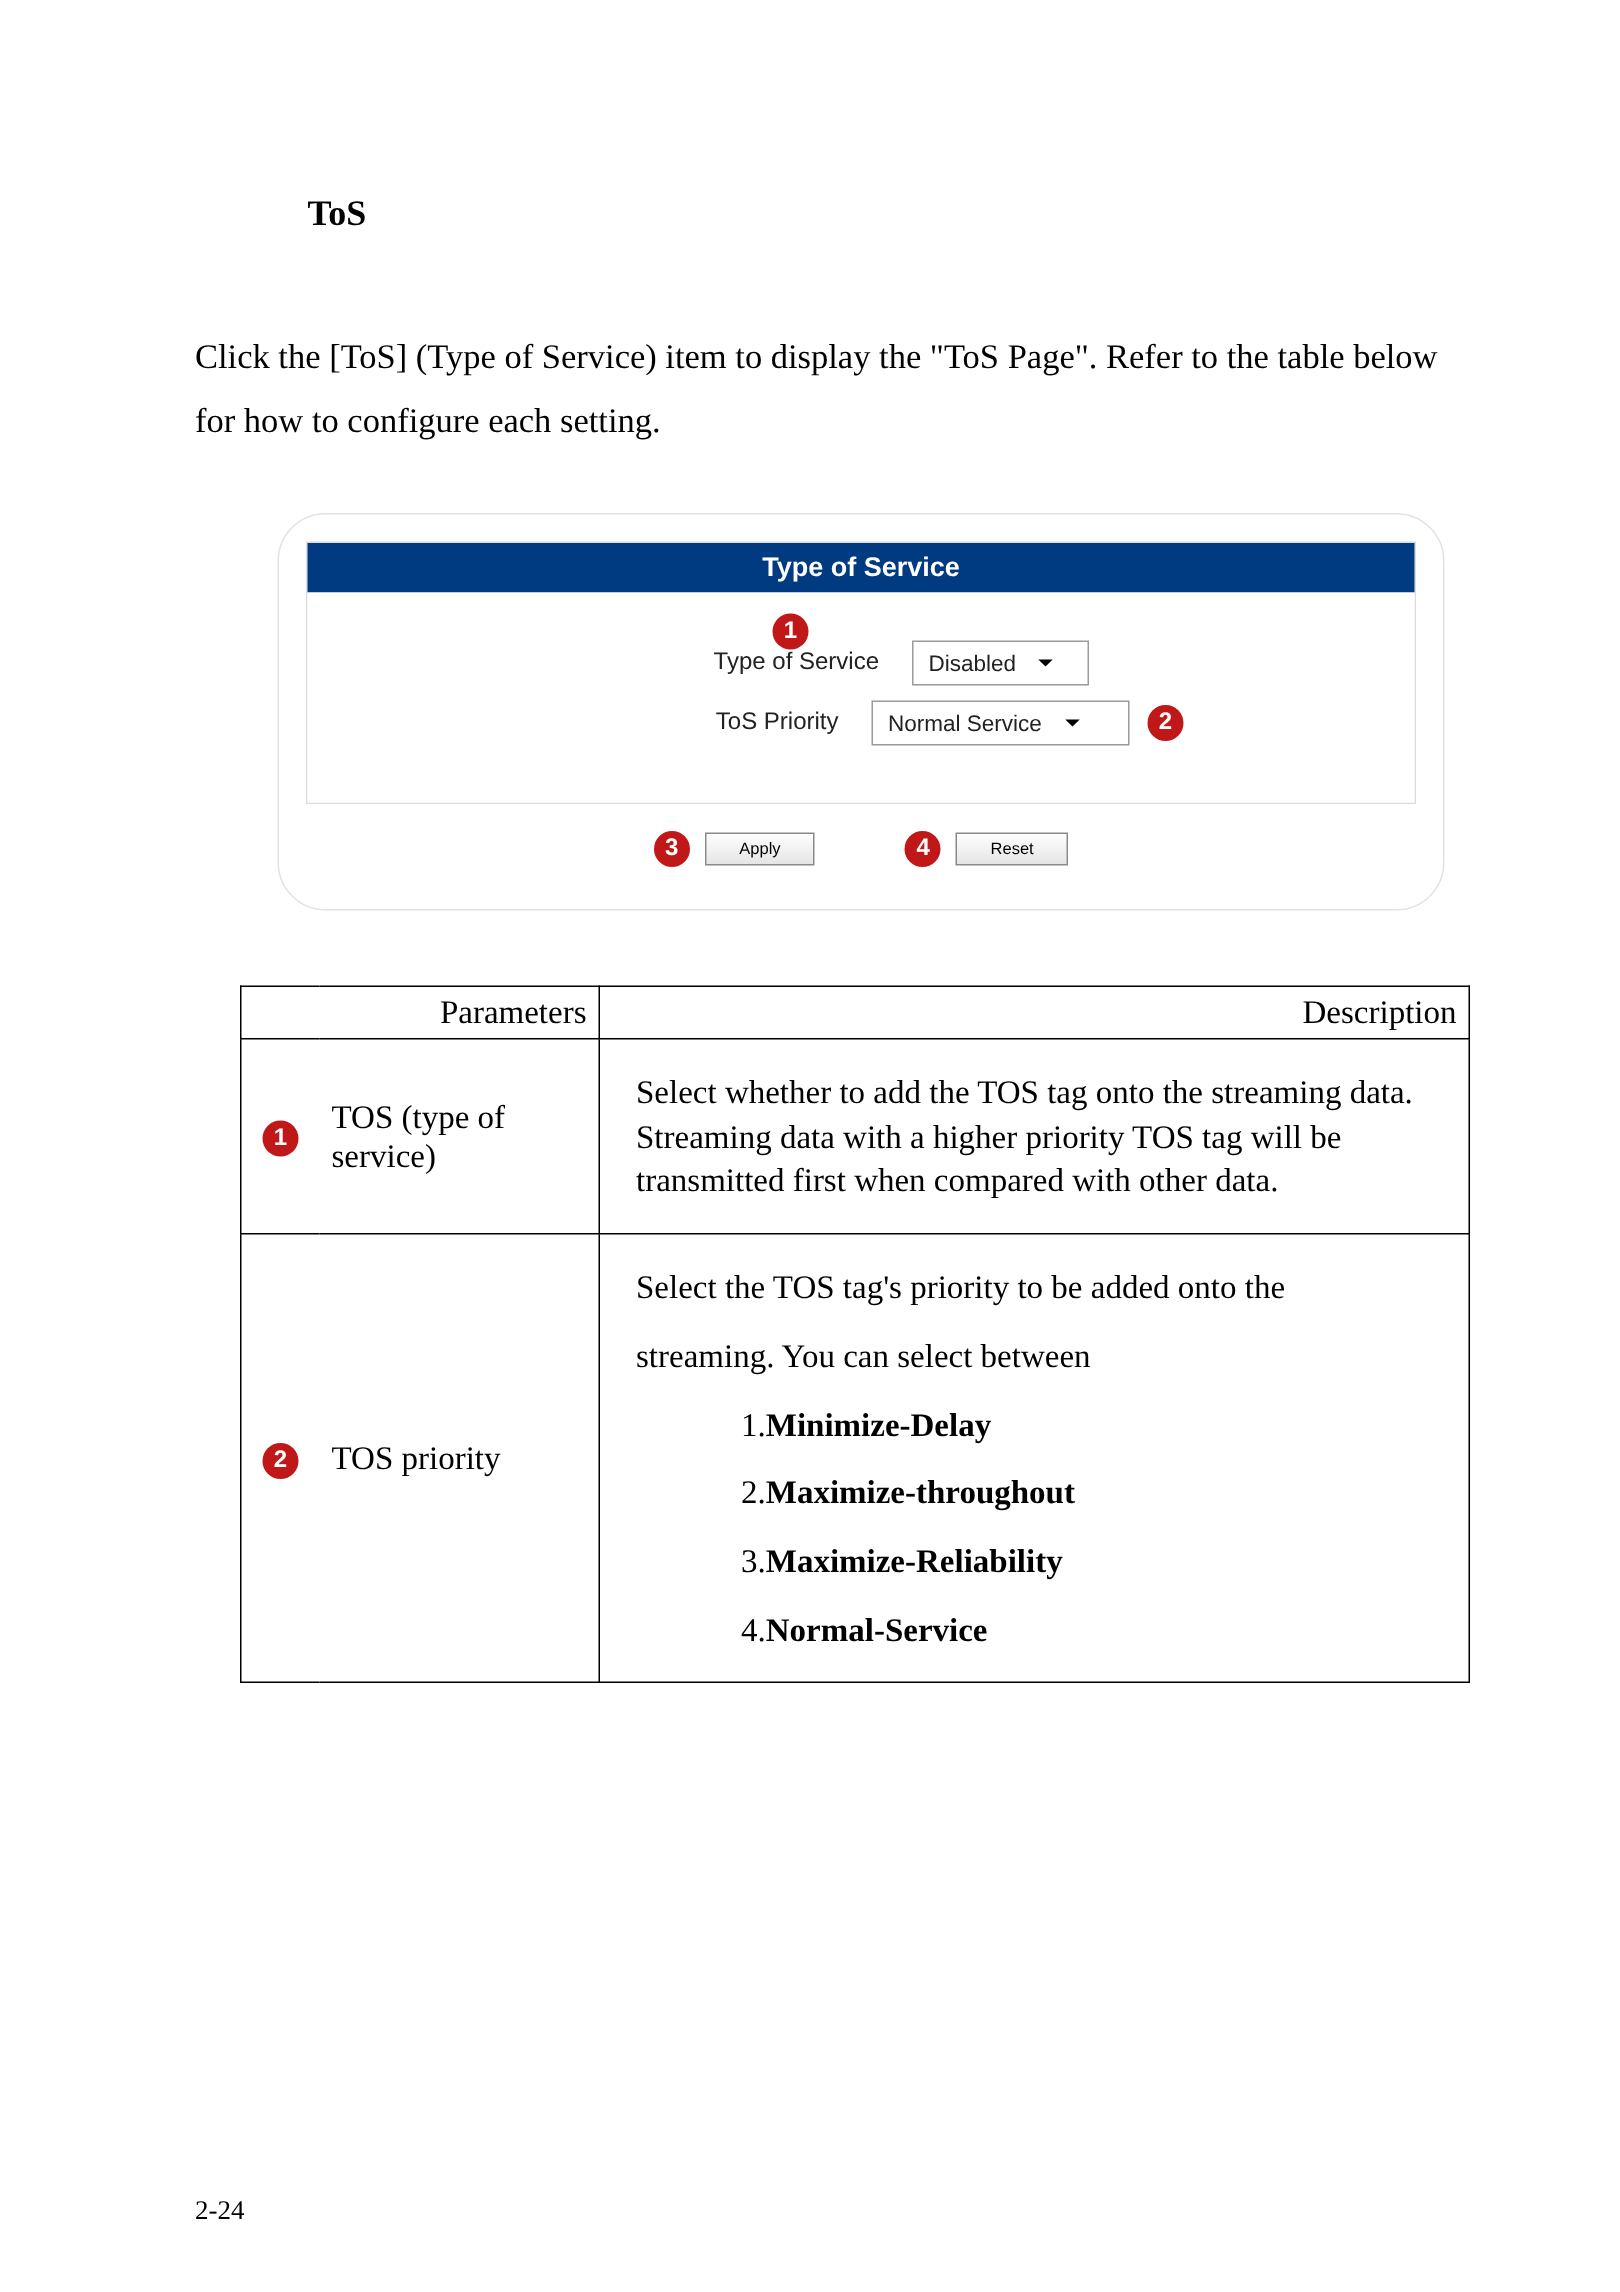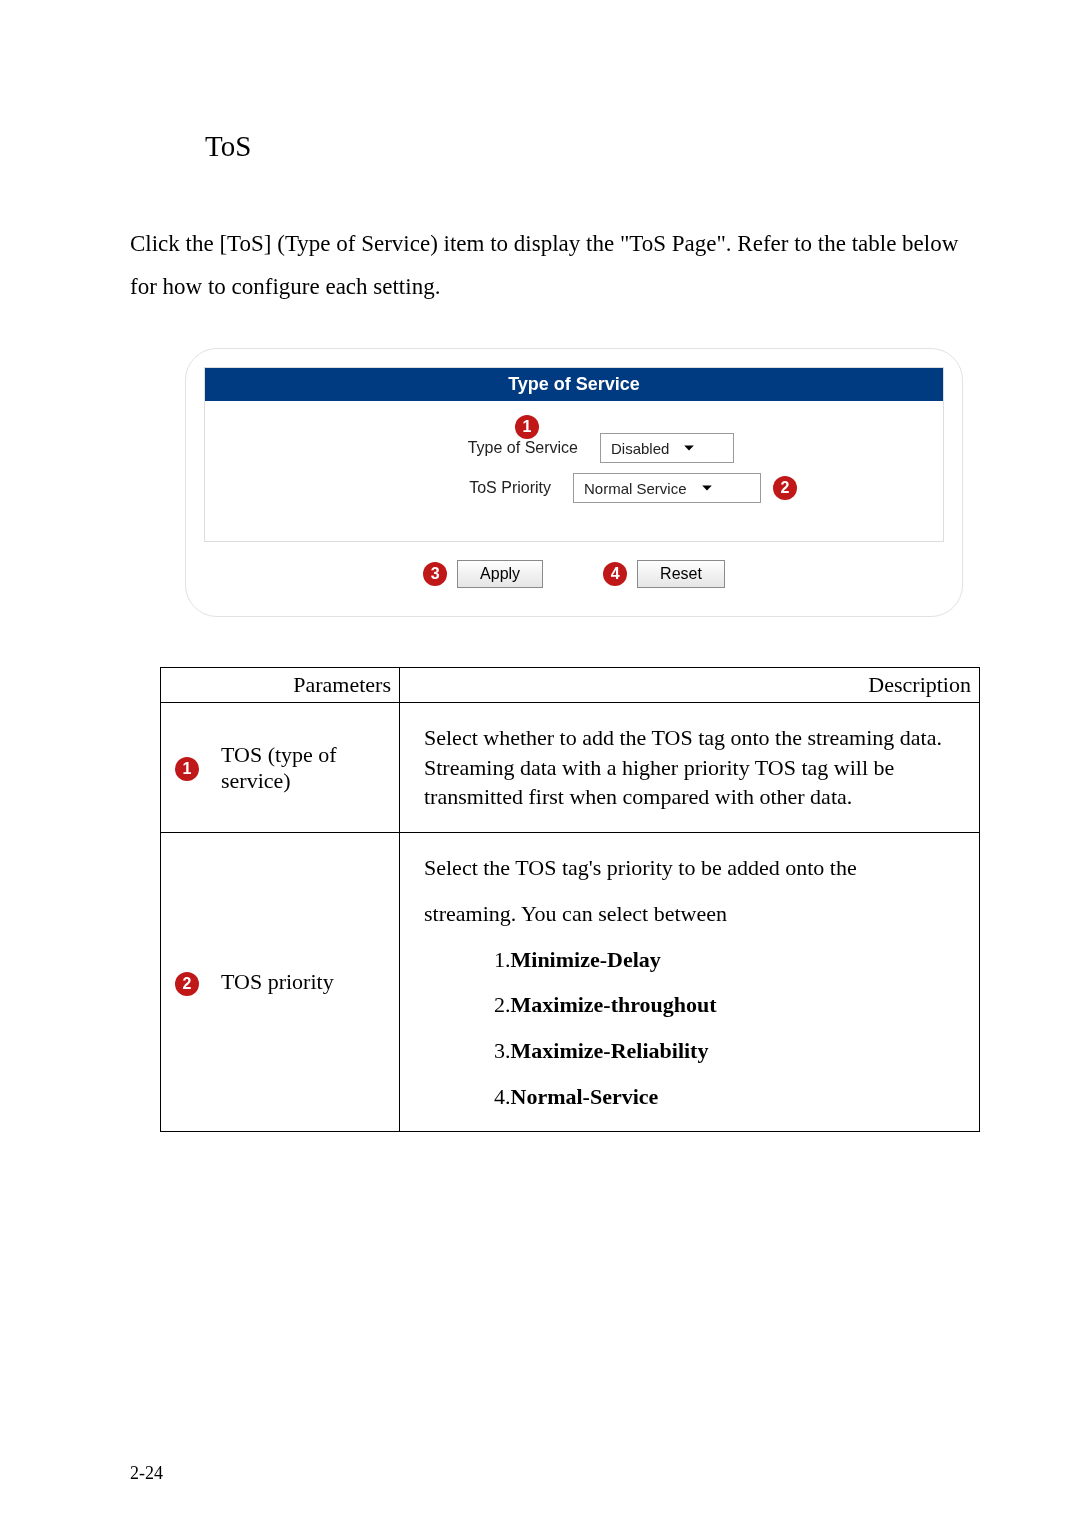--- a/index.html
+++ b/index.html
@@ -1,34 +1,34 @@
 <!DOCTYPE html>
 <html><head>
 <meta charset="utf-8">
 <style>
   html,body{margin:0;padding:0;background:#fff;font-family:"Times New Roman",Times,serif;color:#000}
   .page{width:1080px;height:1528px;box-sizing:border-box;padding:90px 90px 0 130px;position:relative}
-  .h-tos{font-weight:normal;font-size:29px;margin:40px 0 60px 75px}
+  .h-tos{font-weight:bold;font-size:24px;margin:40px 0 60px 75px}
   .intro{font-size:23px;line-height:1.85}
   .panel-wrap{margin:40px 0 50px 55px;width:740px;border:1px solid #e2e2e2;border-radius:32px;padding:18px 18px 28px 18px}
   .panel-inner{border:1px solid #dcdcdc}
   .panel-title{background:#003a80;color:#fff;text-align:center;font-family:Arial,Helvetica,sans-serif;font-size:18px;font-weight:bold;padding:6px 0}
   .panel-body{background:#fff;padding:22px 0 28px 0;font-family:Arial,Helvetica,sans-serif;font-size:16px;color:#222}
   .form-row{display:flex;align-items:center;justify-content:center;margin:10px 0;position:relative}
   .lbl{width:200px;text-align:right;padding-right:22px}
-  .sel{border:1px solid #9a9a9a;background:#fff;height:28px;display:flex;align-items:center;padding:0 26px 0 10px;font-family:Arial,Helvetica,sans-serif;font-size:15px;position:relative}
+  .sel{border:1px solid #9a9a9a;background:#fff;height:28px;display:flex;align-items:center;padding:0 10px 0 10px;font-family:Arial,Helvetica,sans-serif;font-size:15px;position:relative}
   .sel .caret{margin-left:14px}
   .sel.small{width:96px}
   .sel.big{width:150px}
   .badge{display:inline-flex;align-items:center;justify-content:center;width:24px;height:24px;border-radius:50%;background:#c01818;color:#fff;font-family:Arial,Helvetica,sans-serif;font-weight:bold;font-size:16px}
   .badge.inline{vertical-align:middle}
   .badge-1{position:absolute;top:-18px;left:310px}
   .badge-2{margin-left:12px}
   .btn-row{display:flex;align-items:center;justify-content:center;gap:60px;margin-top:18px}
-  .btn{border:1px solid #8a8a8a;background:linear-gradient(#fefefe,#e5e5e5);font-family:Arial,Helvetica,sans-serif;font-size:16px;padding:4px 22px}
+  .btn{border:1px solid #8a8a8a;background:linear-gradient(#fefefe,#e5e5e5);font-family:Arial,Helvetica,sans-serif;font-size:11px;padding:4px 22px}
   .btn-pair{display:flex;align-items:center;gap:10px}
   .tbl{border-collapse:collapse;margin:0 0 10px 30px;width:820px;font-size:22px}
   .tbl td,.tbl th{border:1px solid #000;padding:4px 8px;vertical-align:top}
   .tbl th{font-weight:normal;text-align:right}
   .tbl .num-cell{width:36px;text-align:center;vertical-align:middle;border-right:none}
   .tbl .param-cell{width:170px;vertical-align:middle;border-left:none}
   .desc p{margin:16px;line-height:1.35}
   .desc .indent{padding-left:70px}
   .desc b{font-weight:bold}
   .footer-text{font-size:22px;line-height:1.85}

